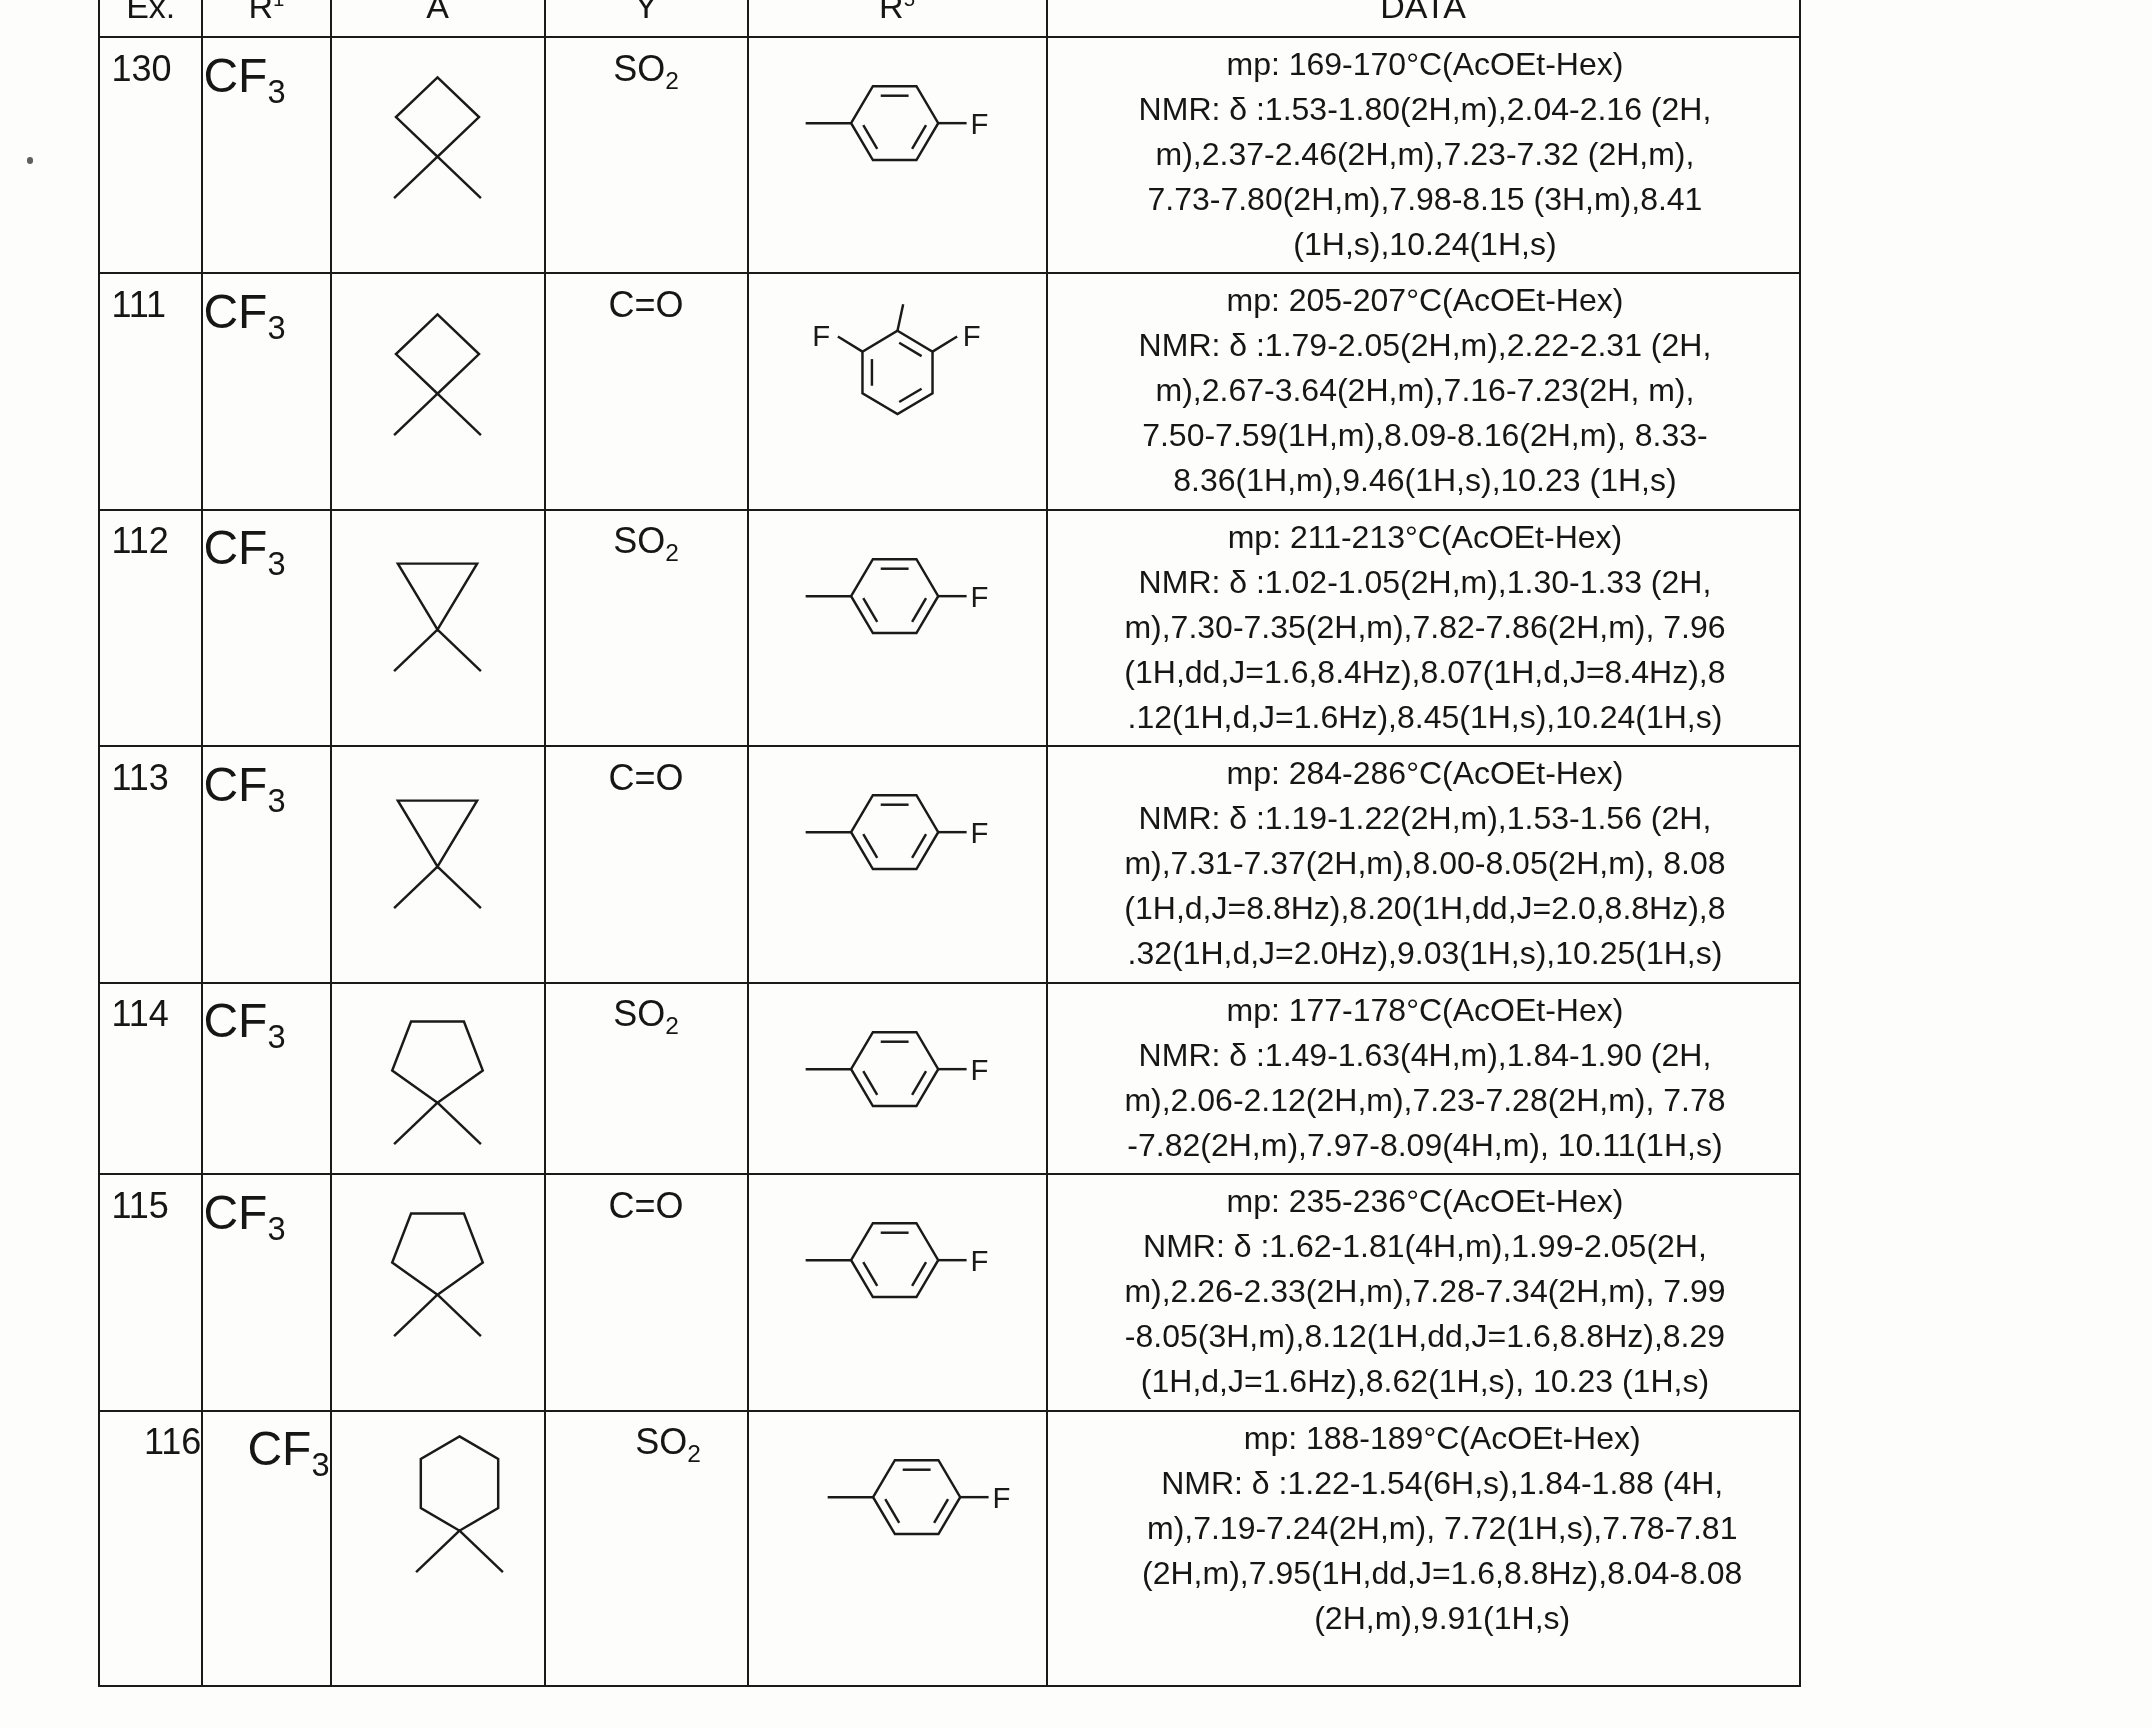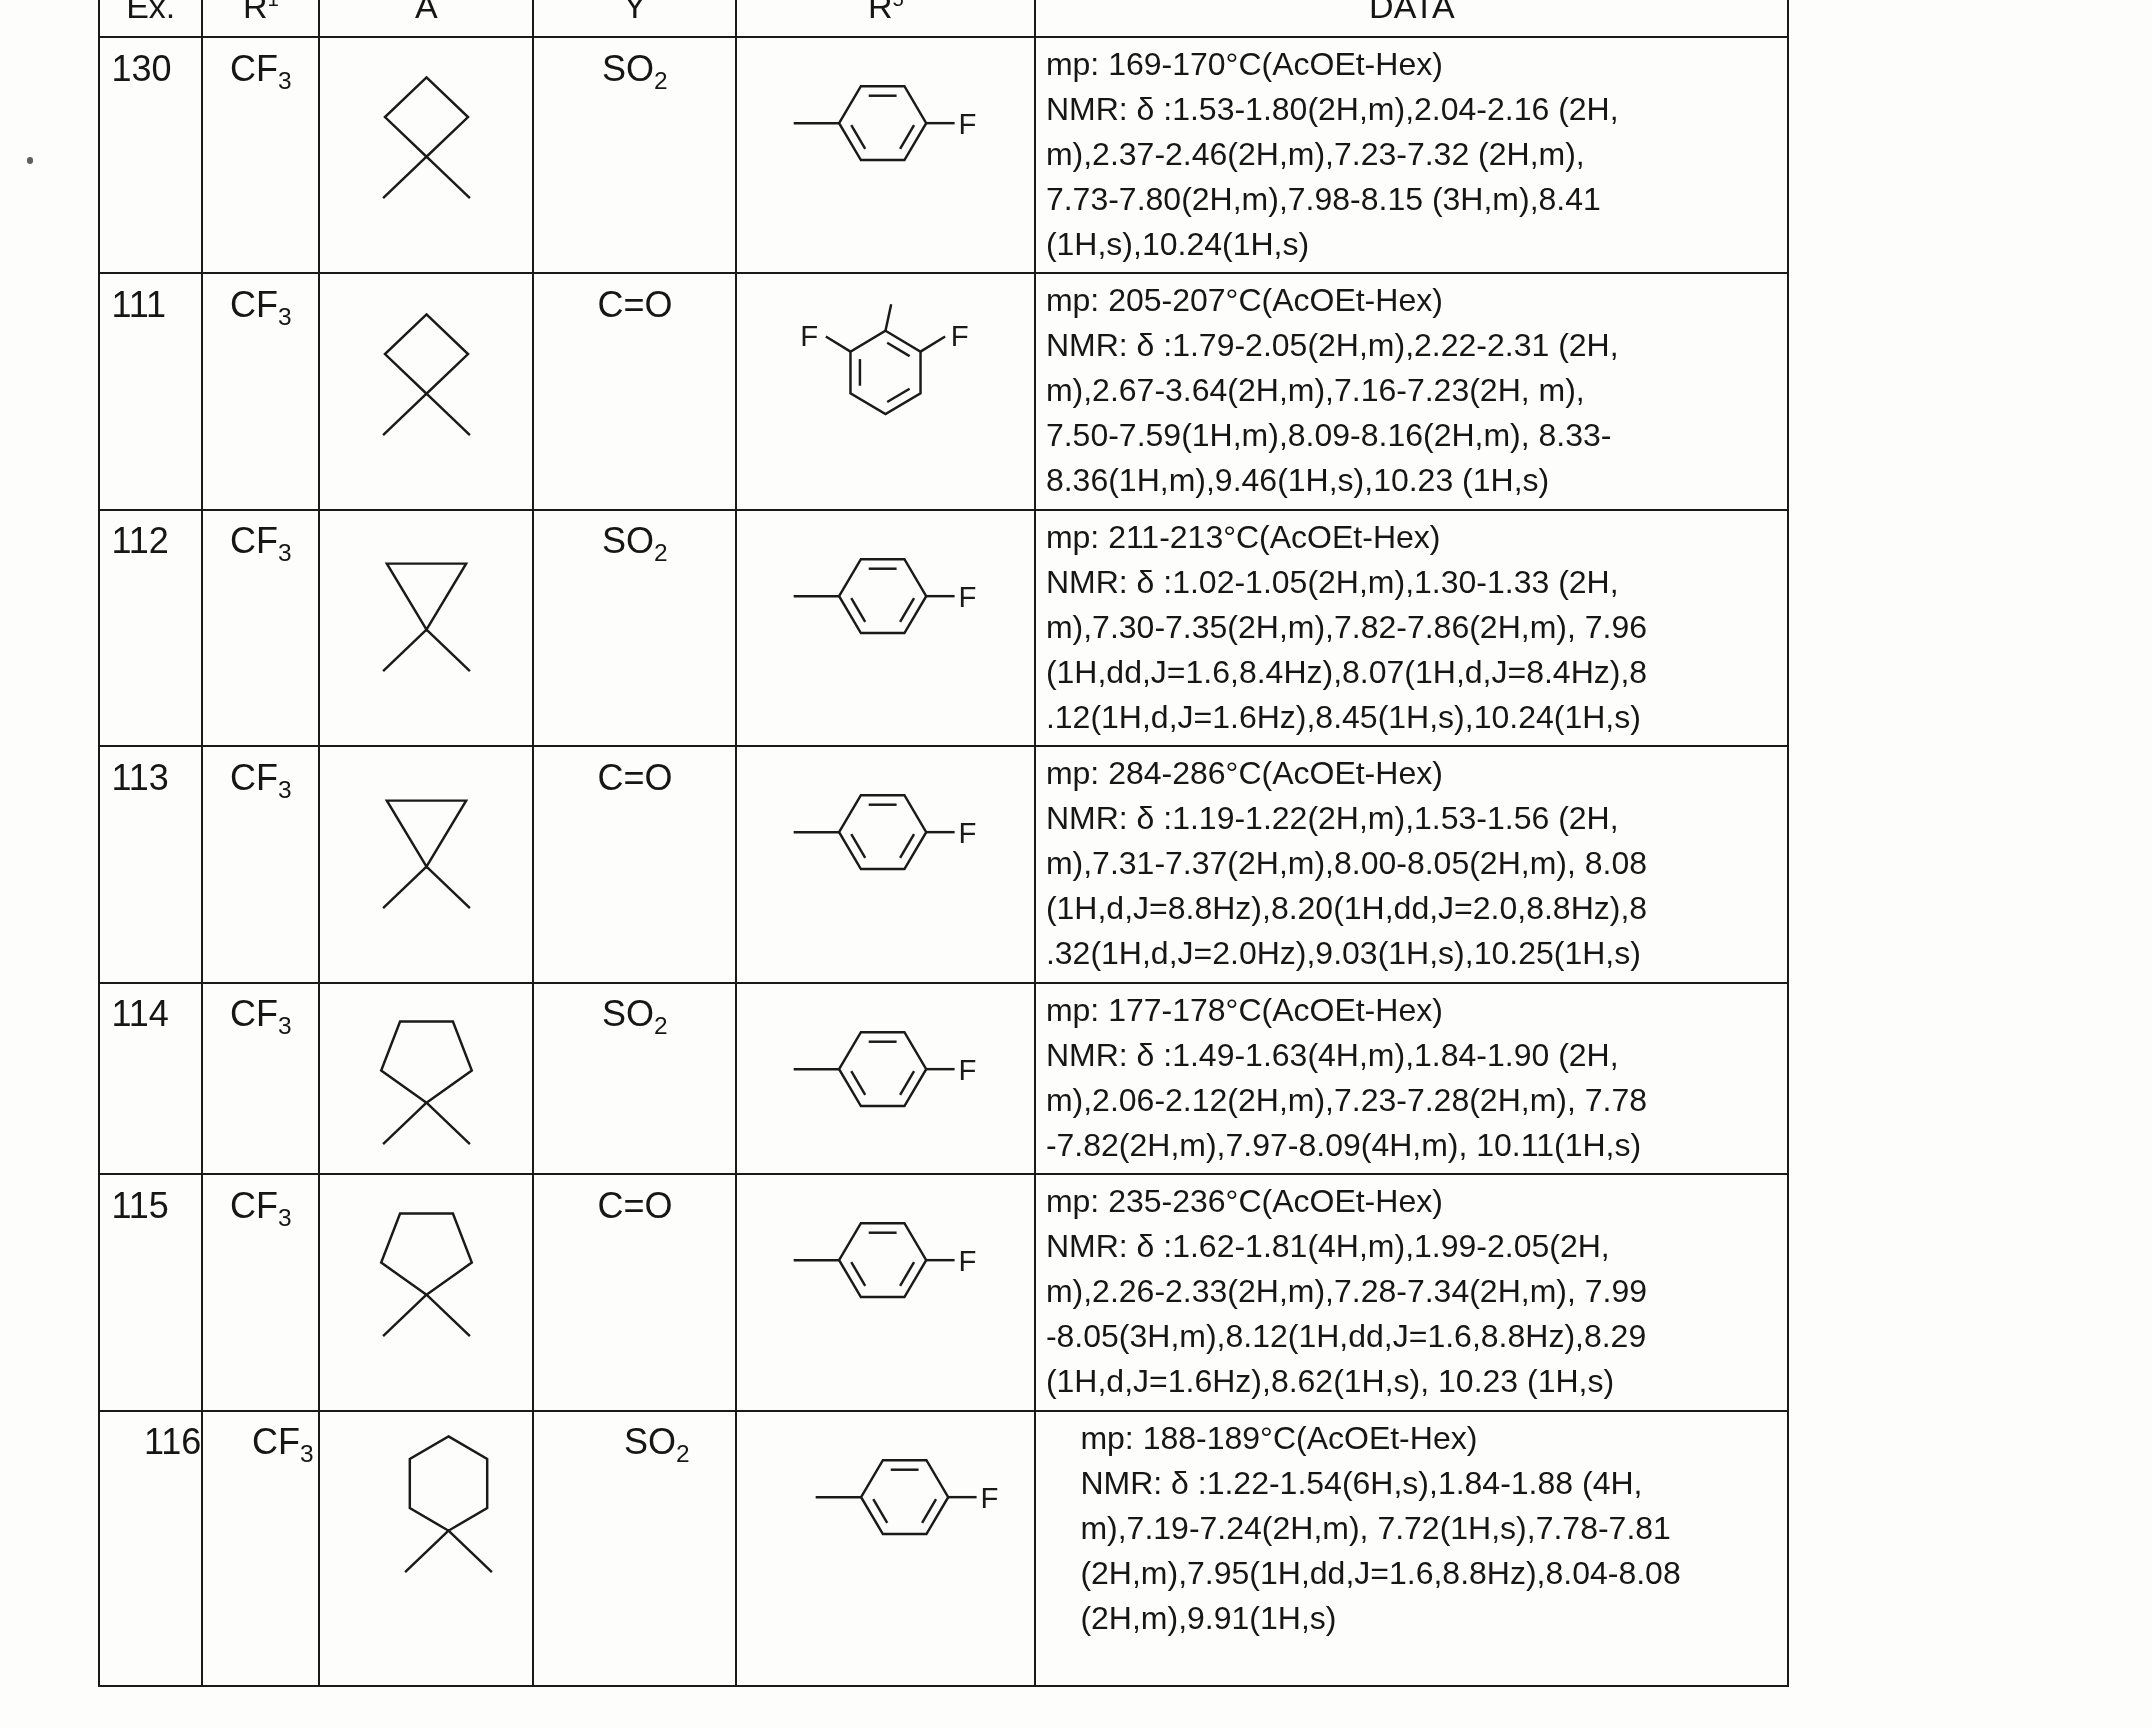--- a/index.html
+++ b/index.html
@@ -26,27 +26,27 @@
   col.c-a{width:214px;}
   col.c-y{width:203px;}
   col.c-r5{width:299px;}
   col.c-data{width:753px;}
   thead th{
     height:49px;font-size:34px;font-weight:normal;
     text-align:center;vertical-align:bottom;padding-bottom:1.9px;
   }
   thead th sup{font-size:.6em;}
   td.col-ex{font-size:36px;padding:9.5px 0 0 11.4px;text-align:left;}
-  td.col-r1{font-size:36px;padding-top:9.5px;text-align:center;}
+  td.col-r1{font-size:48px;padding-top:9.5px;text-align:left;}
   td.col-a{text-align:center;padding-top:13.2px;}
   td.col-y{font-size:36px;padding-top:9.5px;text-align:center;border-radius:25px;}
   td.col-r5{text-align:center;padding-top:17px;}
   td.col-data{font-size:32px;line-height:45px;padding:3.8px 5.7px 5.7px 9.5px;}
   td sub{font-size:.68em;line-height:0;}
-  .data-line{white-space:nowrap;}
+  .data-line{white-space:nowrap;text-align:center;}
   tbody tr:last-child td{padding-bottom:44px;padding-left:44px;}
   svg{display:inline-block;}
 </style>
 </head>
 <body>
 
 <div class="page">
   <div class="scan-dot"></div>
   <table class="chem-table">
     <colgroup>

